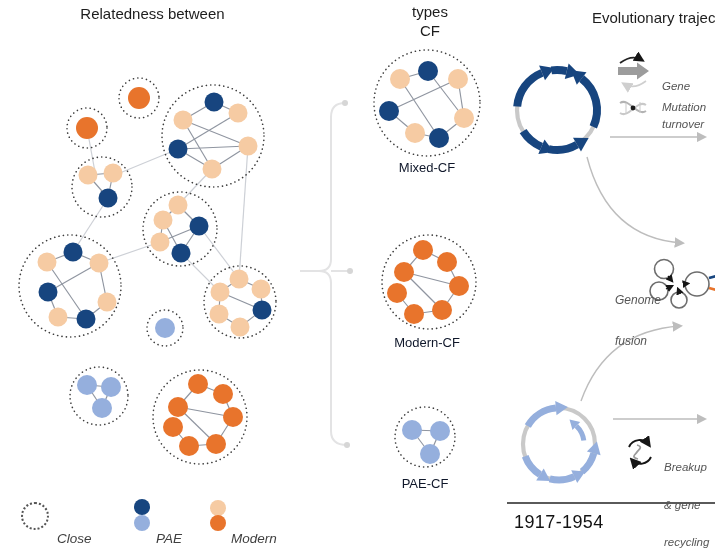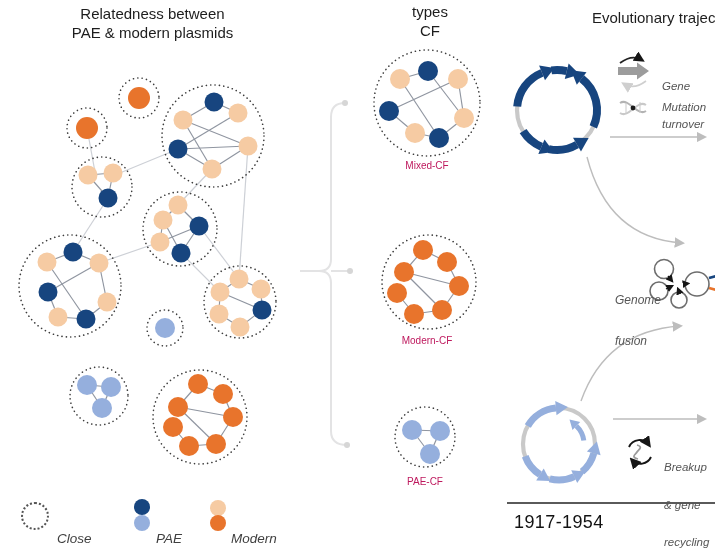--- a/index.html
+++ b/index.html
@@ -1,21 +1,21 @@
 <!DOCTYPE html>
 <html><head>
 <meta charset="utf-8">
 <style>
   html,body{margin:0;padding:0;background:#fff;}
   .stage{position:relative;width:715px;height:550px;background:#ffffff;overflow:hidden;
          font-family:"Liberation Sans",sans-serif;}
   .canvas{position:absolute;left:0;top:0;}
   .t{position:absolute;white-space:pre;}
   .title{font-size:15px;line-height:19px;text-align:center;color:#1d1d1d;white-space:nowrap;}
-  .cflabel{font-size:10px;color:#be185d;text-align:center;width:110px;}
+  .cflabel{font-size:13px;color:#0f172a;text-align:center;width:110px;}
   .ann{font-style:italic;color:#555;font-size:11.5px;line-height:12.5px;}
   .ann2{font-style:italic;color:#555;font-size:12px;line-height:13.5px;}
   .leg{font-style:italic;color:#3f3f3f;font-size:13.5px;line-height:16px;}
   .year{font-size:18px;color:#121212;letter-spacing:.4px;}
   .dot{position:absolute;border-radius:50%;width:16px;height:16px;}
   .dotted-ring{position:absolute;width:24px;height:24px;border:2px dotted #555;border-radius:50%;}
 </style>
 </head>
 <body>
 
@@ -275,21 +275,20 @@
     <g>
       <path d="M709,278 L716,276" stroke="#17457f" stroke-width="2.6"></path>
       <path d="M709,288 L716,290" stroke="#e8742c" stroke-width="2.6"></path>
     </g>
 
     <line x1="507" y1="503" x2="715" y2="503" stroke="#5a5a5a" stroke-width="1.8"></line>
   </svg>
 
   <div class="t title" style="left:5px;top:4px;width:295px;">
     <div>Relatedness between</div>
-    <div>PAE &amp; modern plasmids</div>
   </div>
   <div class="t title" style="left:380px;top:2px;width:100px;">
     <div>types</div>
     <div>CF</div>
   </div>
   <div class="t title" style="left:592px;top:8px;text-align:left;">Evolutionary trajectories</div>
 
   <div class="t cflabel" style="left:372px;top:160px;">Mixed-CF</div>
   <div class="t cflabel" style="left:372px;top:335px;">Modern-CF</div>
   <div class="t cflabel" style="left:370px;top:476px;">PAE-CF</div>

